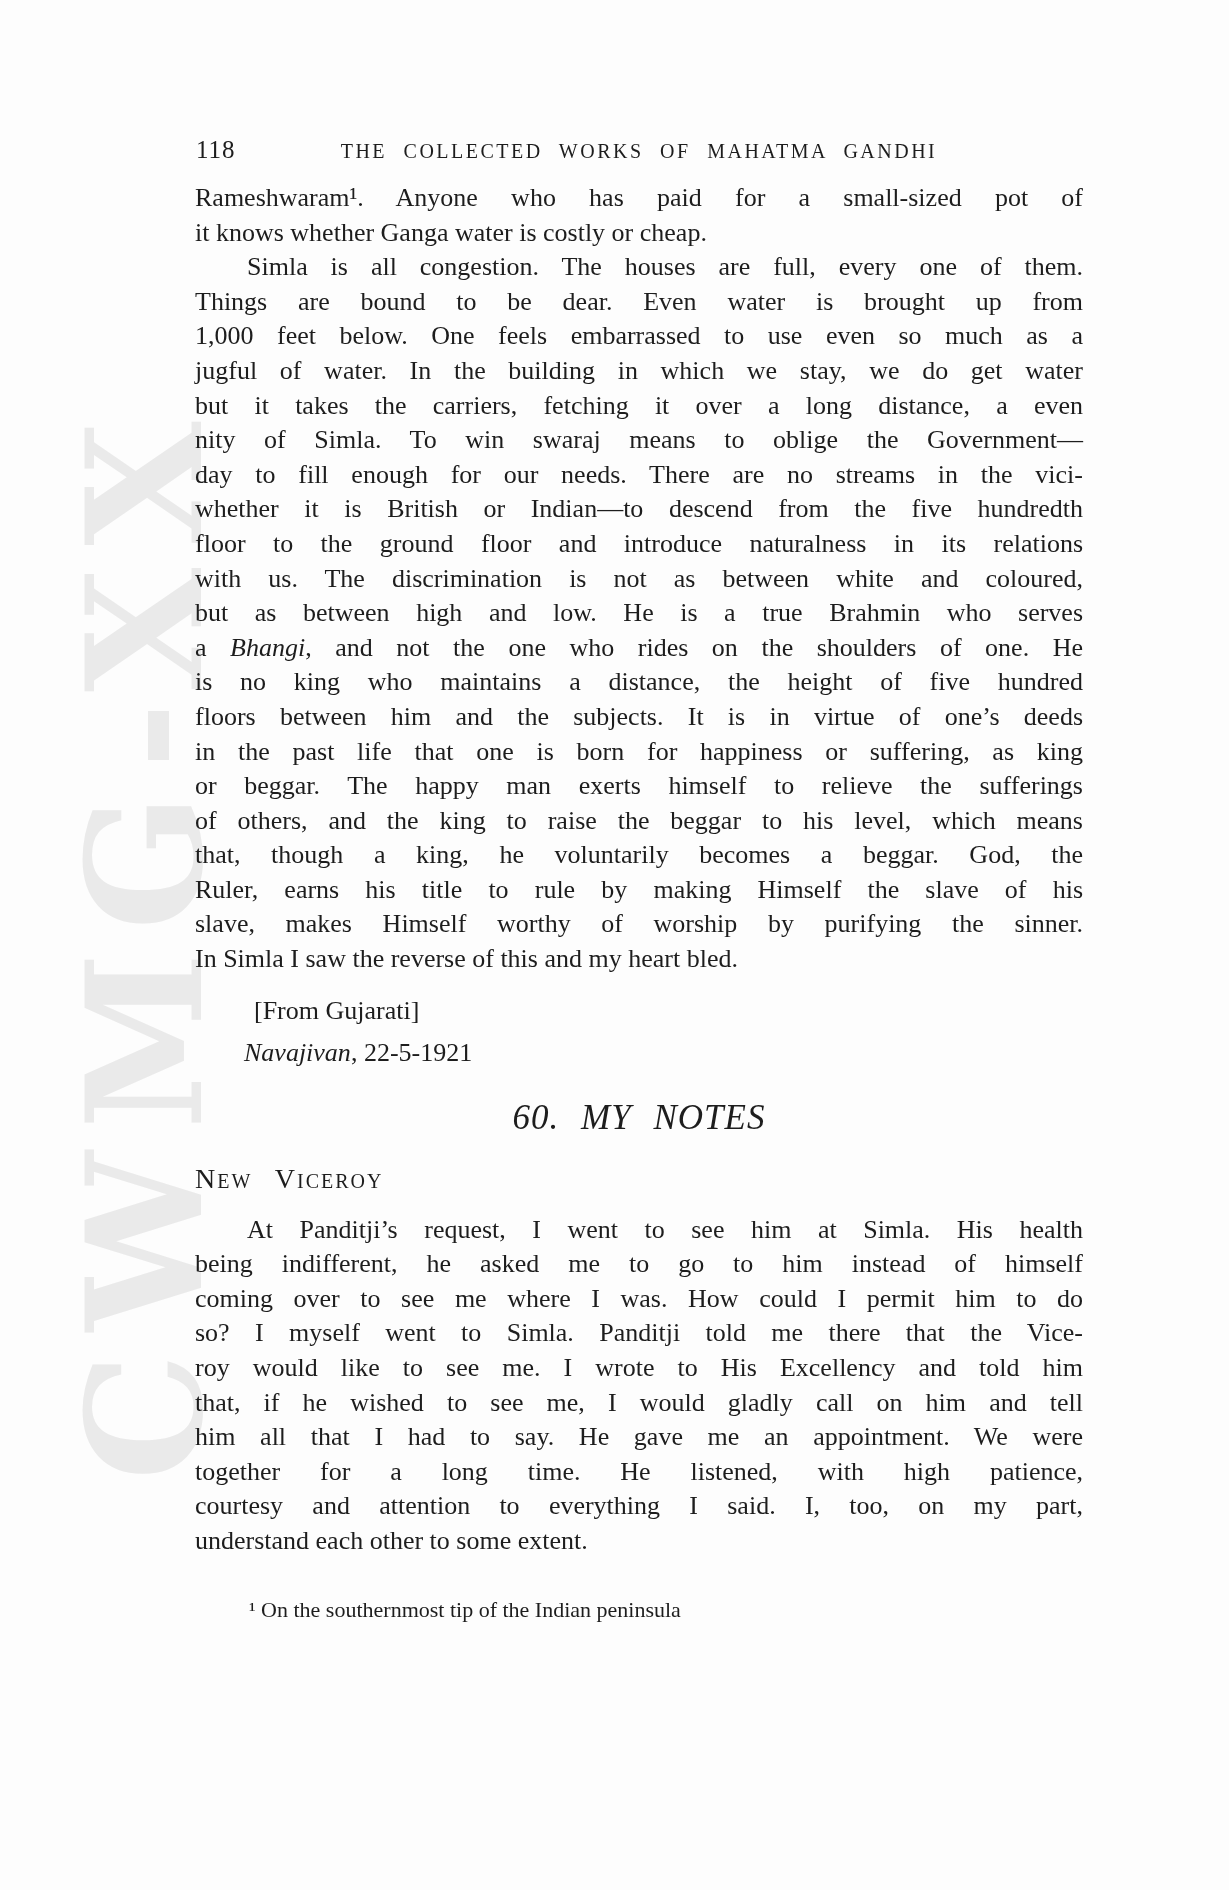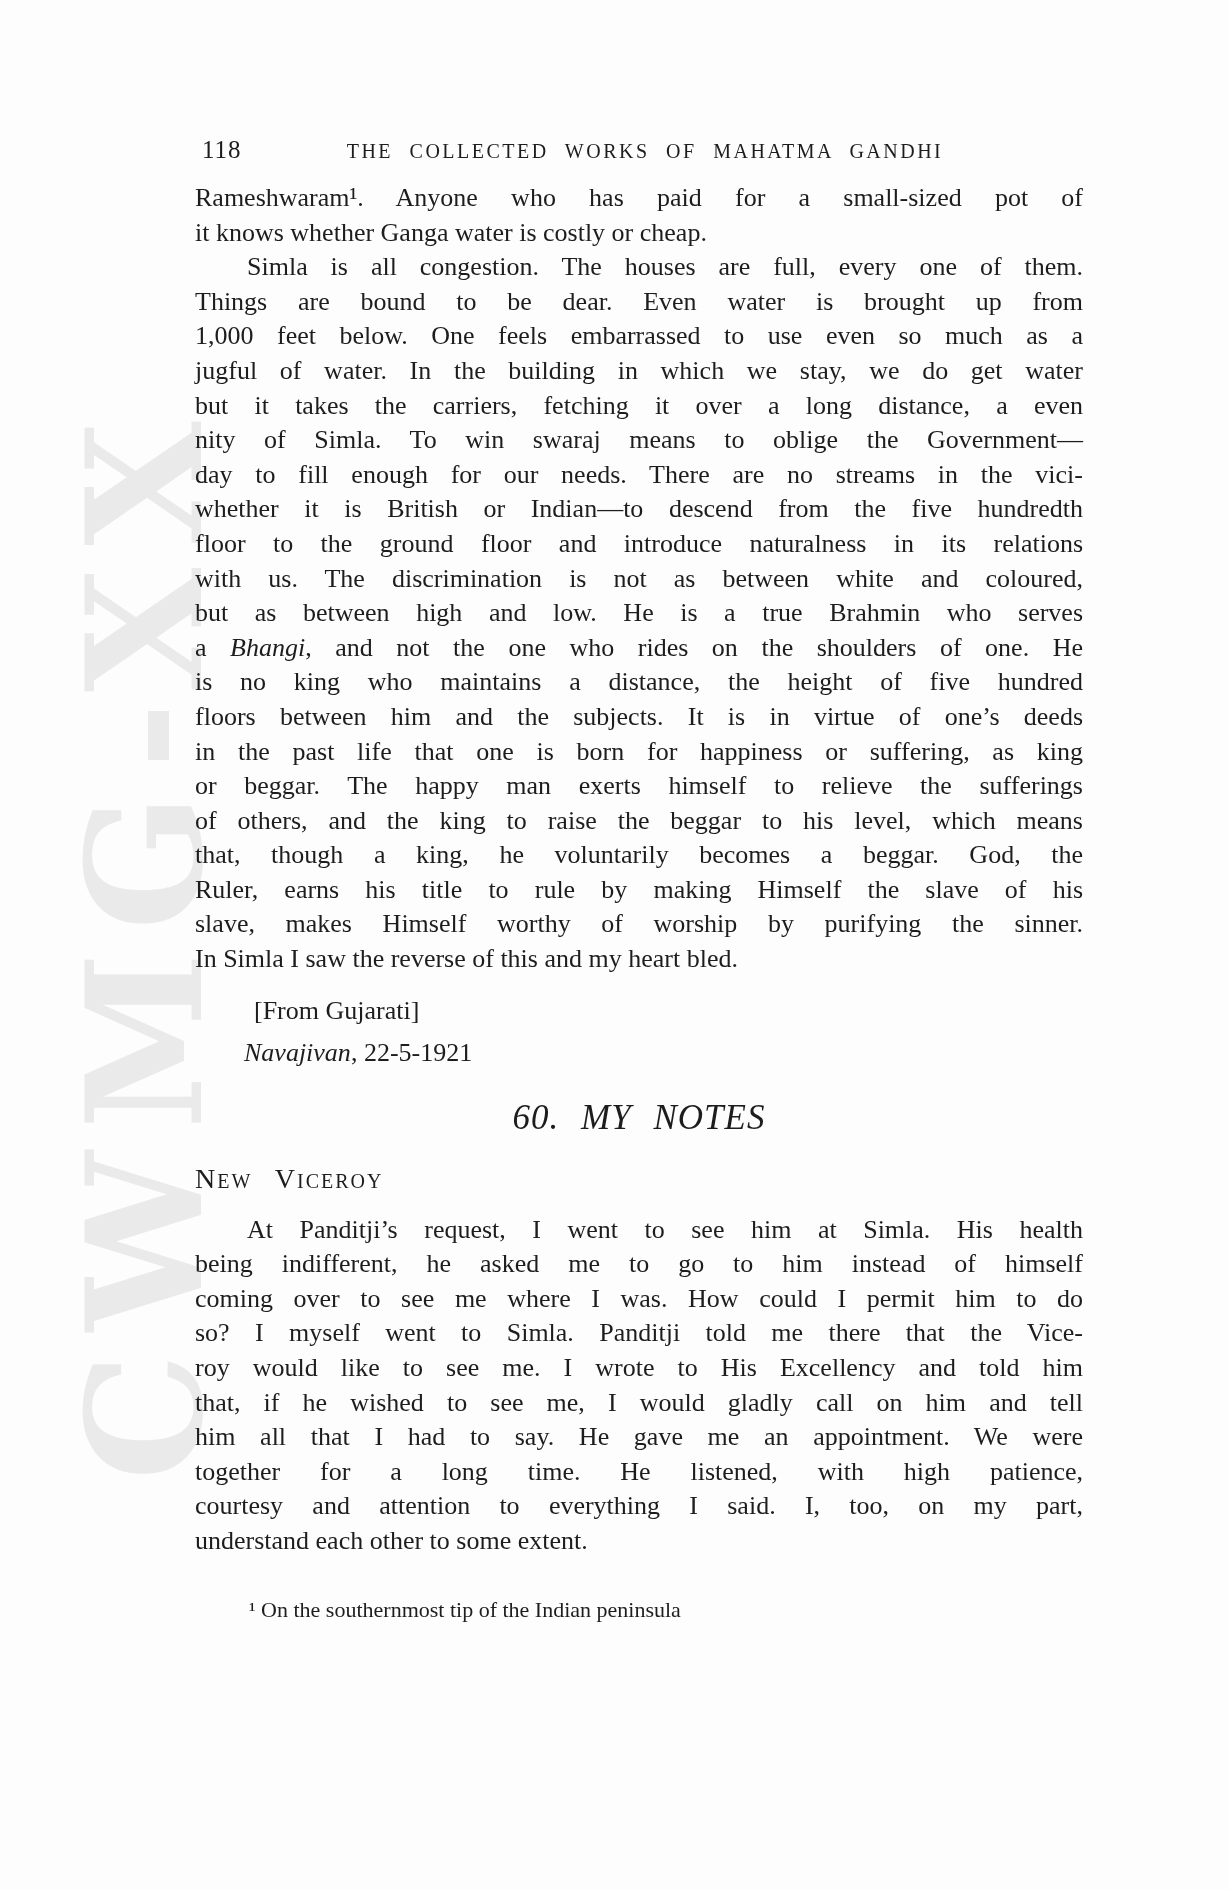--- a/index.html
+++ b/index.html
@@ -7,21 +7,21 @@
     position:relative;width:1229px;height:1890px;background:#fdfdfd;
     overflow:hidden;font-family:"Liberation Serif",serif;color:#1d1d1d;
   }
   .watermark{
     position:absolute;left:145px;top:940px;
     transform:translate(-50%,-50%) rotate(-90deg);
     font-family:"DejaVu Serif",serif;font-weight:bold;
     font-size:160px;letter-spacing:22px;color:#eaeaea;
     white-space:nowrap;user-select:none;
   }
-  .header{position:absolute;top:136px;left:201px;width:888px;height:32px;}
+  .header{position:absolute;top:136px;left:195px;width:888px;height:32px;}
   .page-num{position:absolute;left:1px;top:0;font-size:25px;letter-spacing:1px;}
   .book-title{
     display:block;text-align:center;font-size:20px;letter-spacing:2.5px;
     word-spacing:9px;padding-top:4px;
   }
   .content{position:absolute;top:181px;left:195px;width:888px;}
   .para{margin:0;}
   .line{
     font-size:26px;line-height:34.6px;
     text-align:justify;text-align-last:justify;

